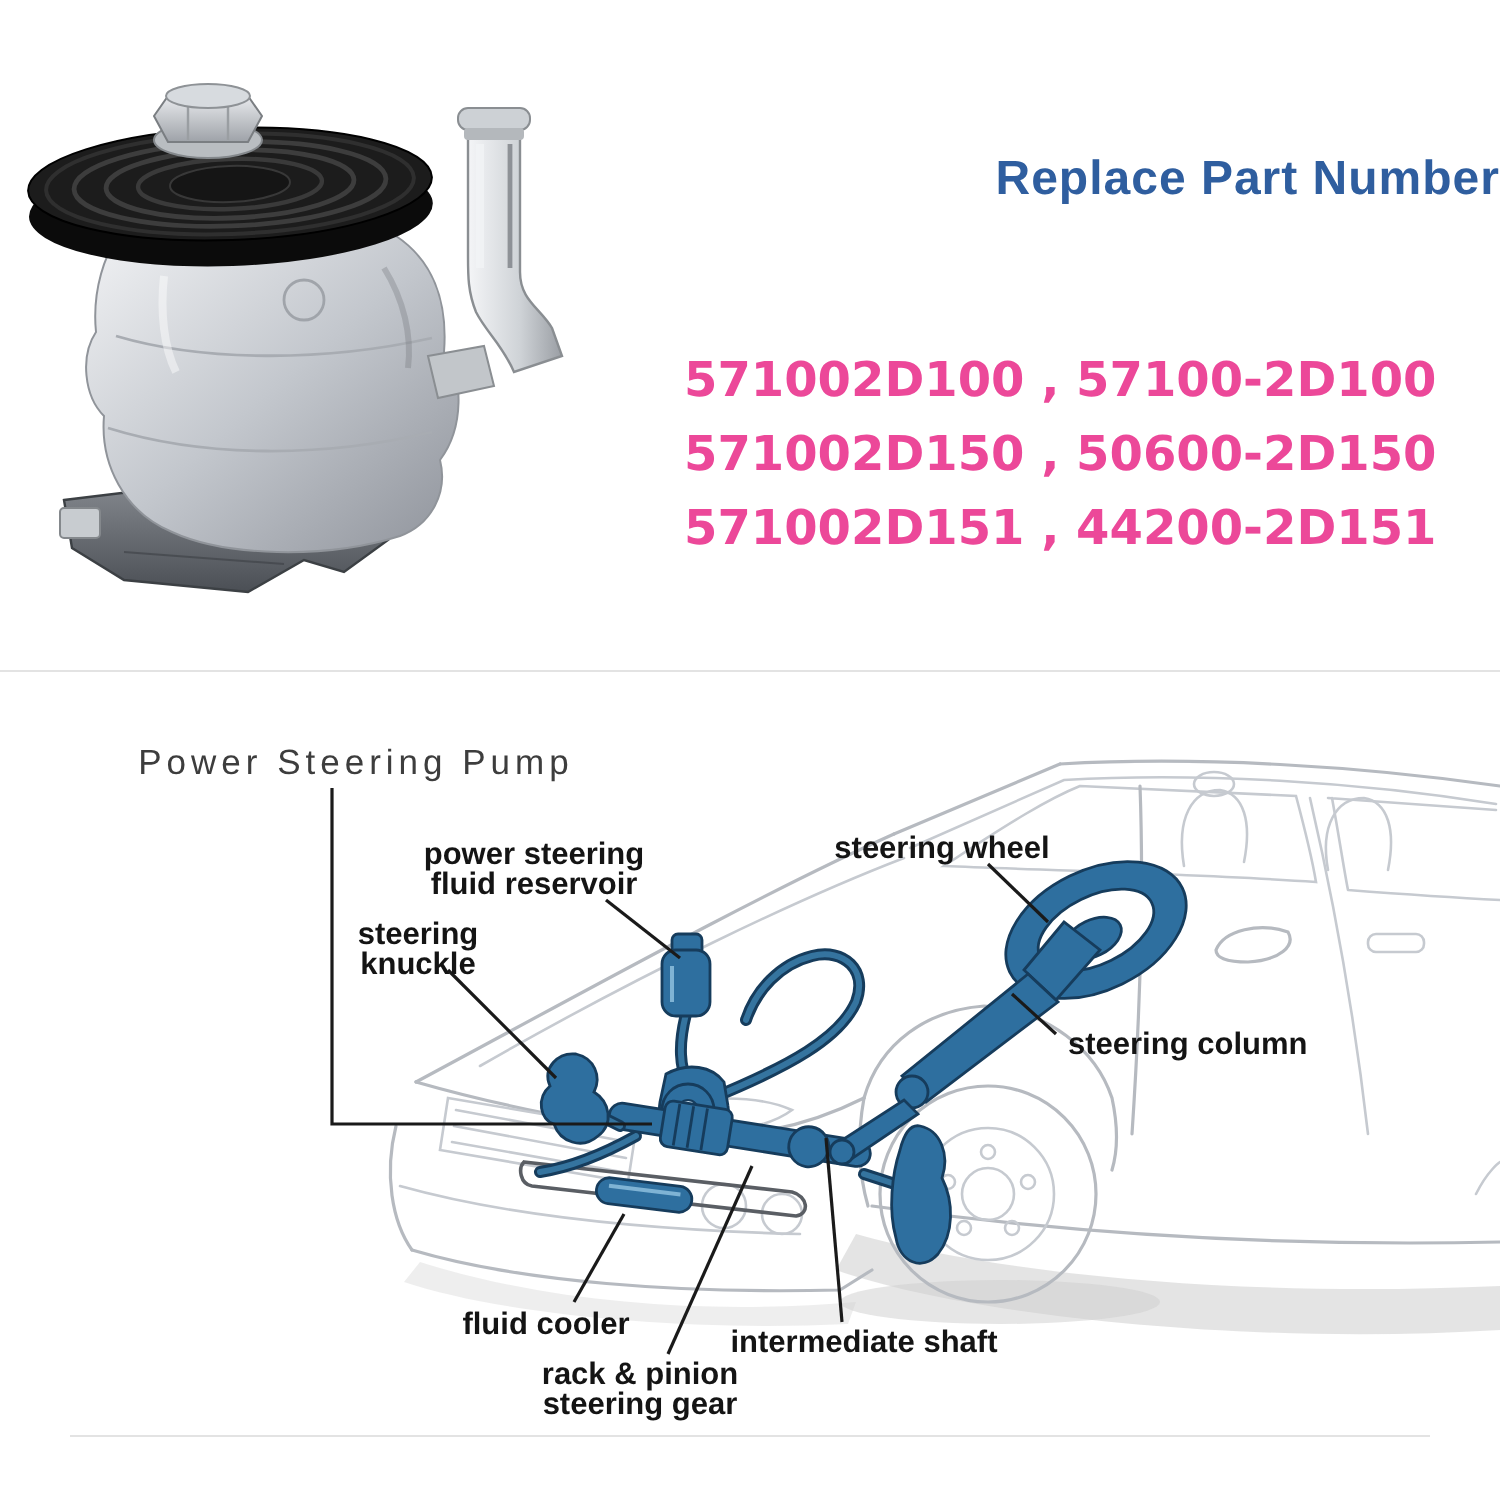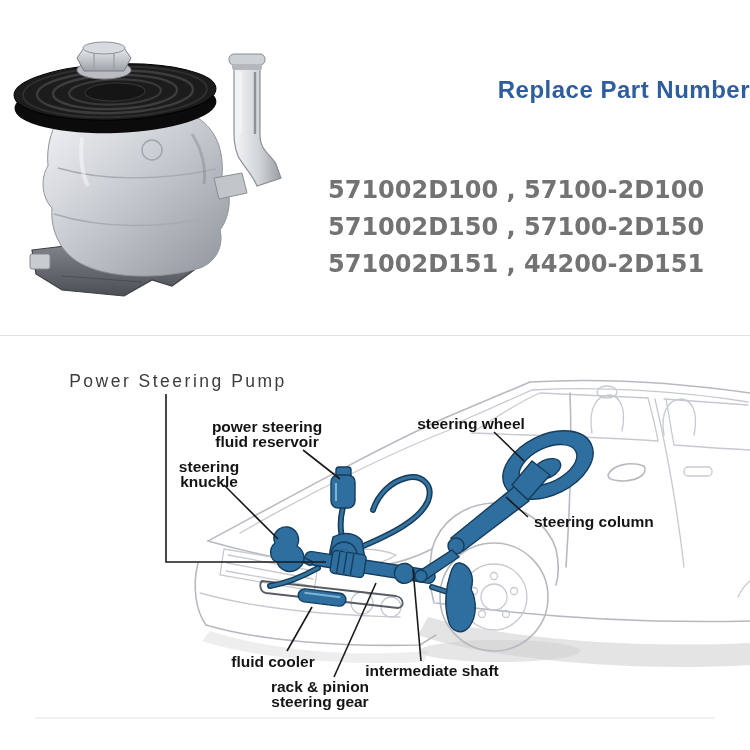--- a/index.html
+++ b/index.html
@@ -3,23 +3,23 @@
 <meta charset="utf-8">
 <style>
   html,body{margin:0;padding:0;background:#ffffff;}
   body{width:750px;height:750px;position:relative;overflow:hidden;
        font-family:"Liberation Sans", sans-serif;}
   .page{position:absolute;inset:0;background:#ffffff;}
   .pump-photo{position:absolute;left:2px;top:18px;width:318px;height:318px;}
   .title{position:absolute;left:314px;top:76px;width:436px;text-align:right;
          font-family:"Liberation Sans", sans-serif;font-weight:bold;
          font-size:24px;color:#2f5e9f;letter-spacing:0.5px;white-space:nowrap;}
-  .parts{position:absolute;left:328px;top:172px;
+  .parts{position:absolute;left:342px;top:172px;
          font-family:"DejaVu Sans", sans-serif;font-weight:bold;
-         font-size:24px;color:#737373;line-height:37px;white-space:nowrap;}
+         font-size:24px;color:#ec4899;line-height:37px;white-space:nowrap;}
   .diagram{position:absolute;left:0;top:335px;width:750px;height:415px;}
   .lbl{font-family:"Liberation Sans", sans-serif;font-weight:bold;
        font-size:15.5px;fill:#141414;}
   .lbl-pump{font-family:"Liberation Sans", sans-serif;font-weight:500;
        font-size:17.5px;fill:#3d3d3d;letter-spacing:2.5px;}
   .carline{stroke:#b6bac0;stroke-width:1.6;fill:none;stroke-linecap:round;}
   .carline-light{stroke:#c6cad0;stroke-width:1.3;fill:none;stroke-linecap:round;}
   .leader{stroke:#1a1a1a;stroke-width:1.6;fill:none;}
   .bluepart{fill:#2e6f9f;stroke:#163c5c;stroke-width:1.4;}
   .bluehose{stroke:#163c5c;stroke-width:6;fill:none;stroke-linecap:round;}
@@ -95,21 +95,21 @@
       <rect x="230" y="46" width="30" height="6" rx="2" fill="#b4b8bc" stroke="none"></rect>
       <path d="M238,54 L238,116" stroke="#f2f4f6" stroke-width="4" opacity="0.85"></path>
       <path d="M253,54 L253,116" stroke="#70747a" stroke-width="2.4" opacity="0.7"></path>
     </g>
   </svg>
 
   <div class="title">Replace Part Number</div>
 
   <div class="parts">
     <div>571002D100 , 57100-2D100</div>
-    <div>571002D150 , 57100-2D150</div>
+    <div>571002D150 , 50600-2D150</div>
     <div>571002D151 , 44200-2D151</div>
   </div>
 
   <svg class="diagram" viewBox="0 0 750 415">
 
     <line x1="0" y1="0.5" x2="750" y2="0.5" stroke="#e3e3e3" stroke-width="1"></line>
     <line x1="35" y1="383" x2="715" y2="383" stroke="#e3e3e3" stroke-width="1"></line>
 
     <g>
       <path d="M428,282 C500,302 620,314 750,308 L750,330 C620,338 480,322 418,300 Z" fill="#d6d6d6" opacity="0.65"></path>

